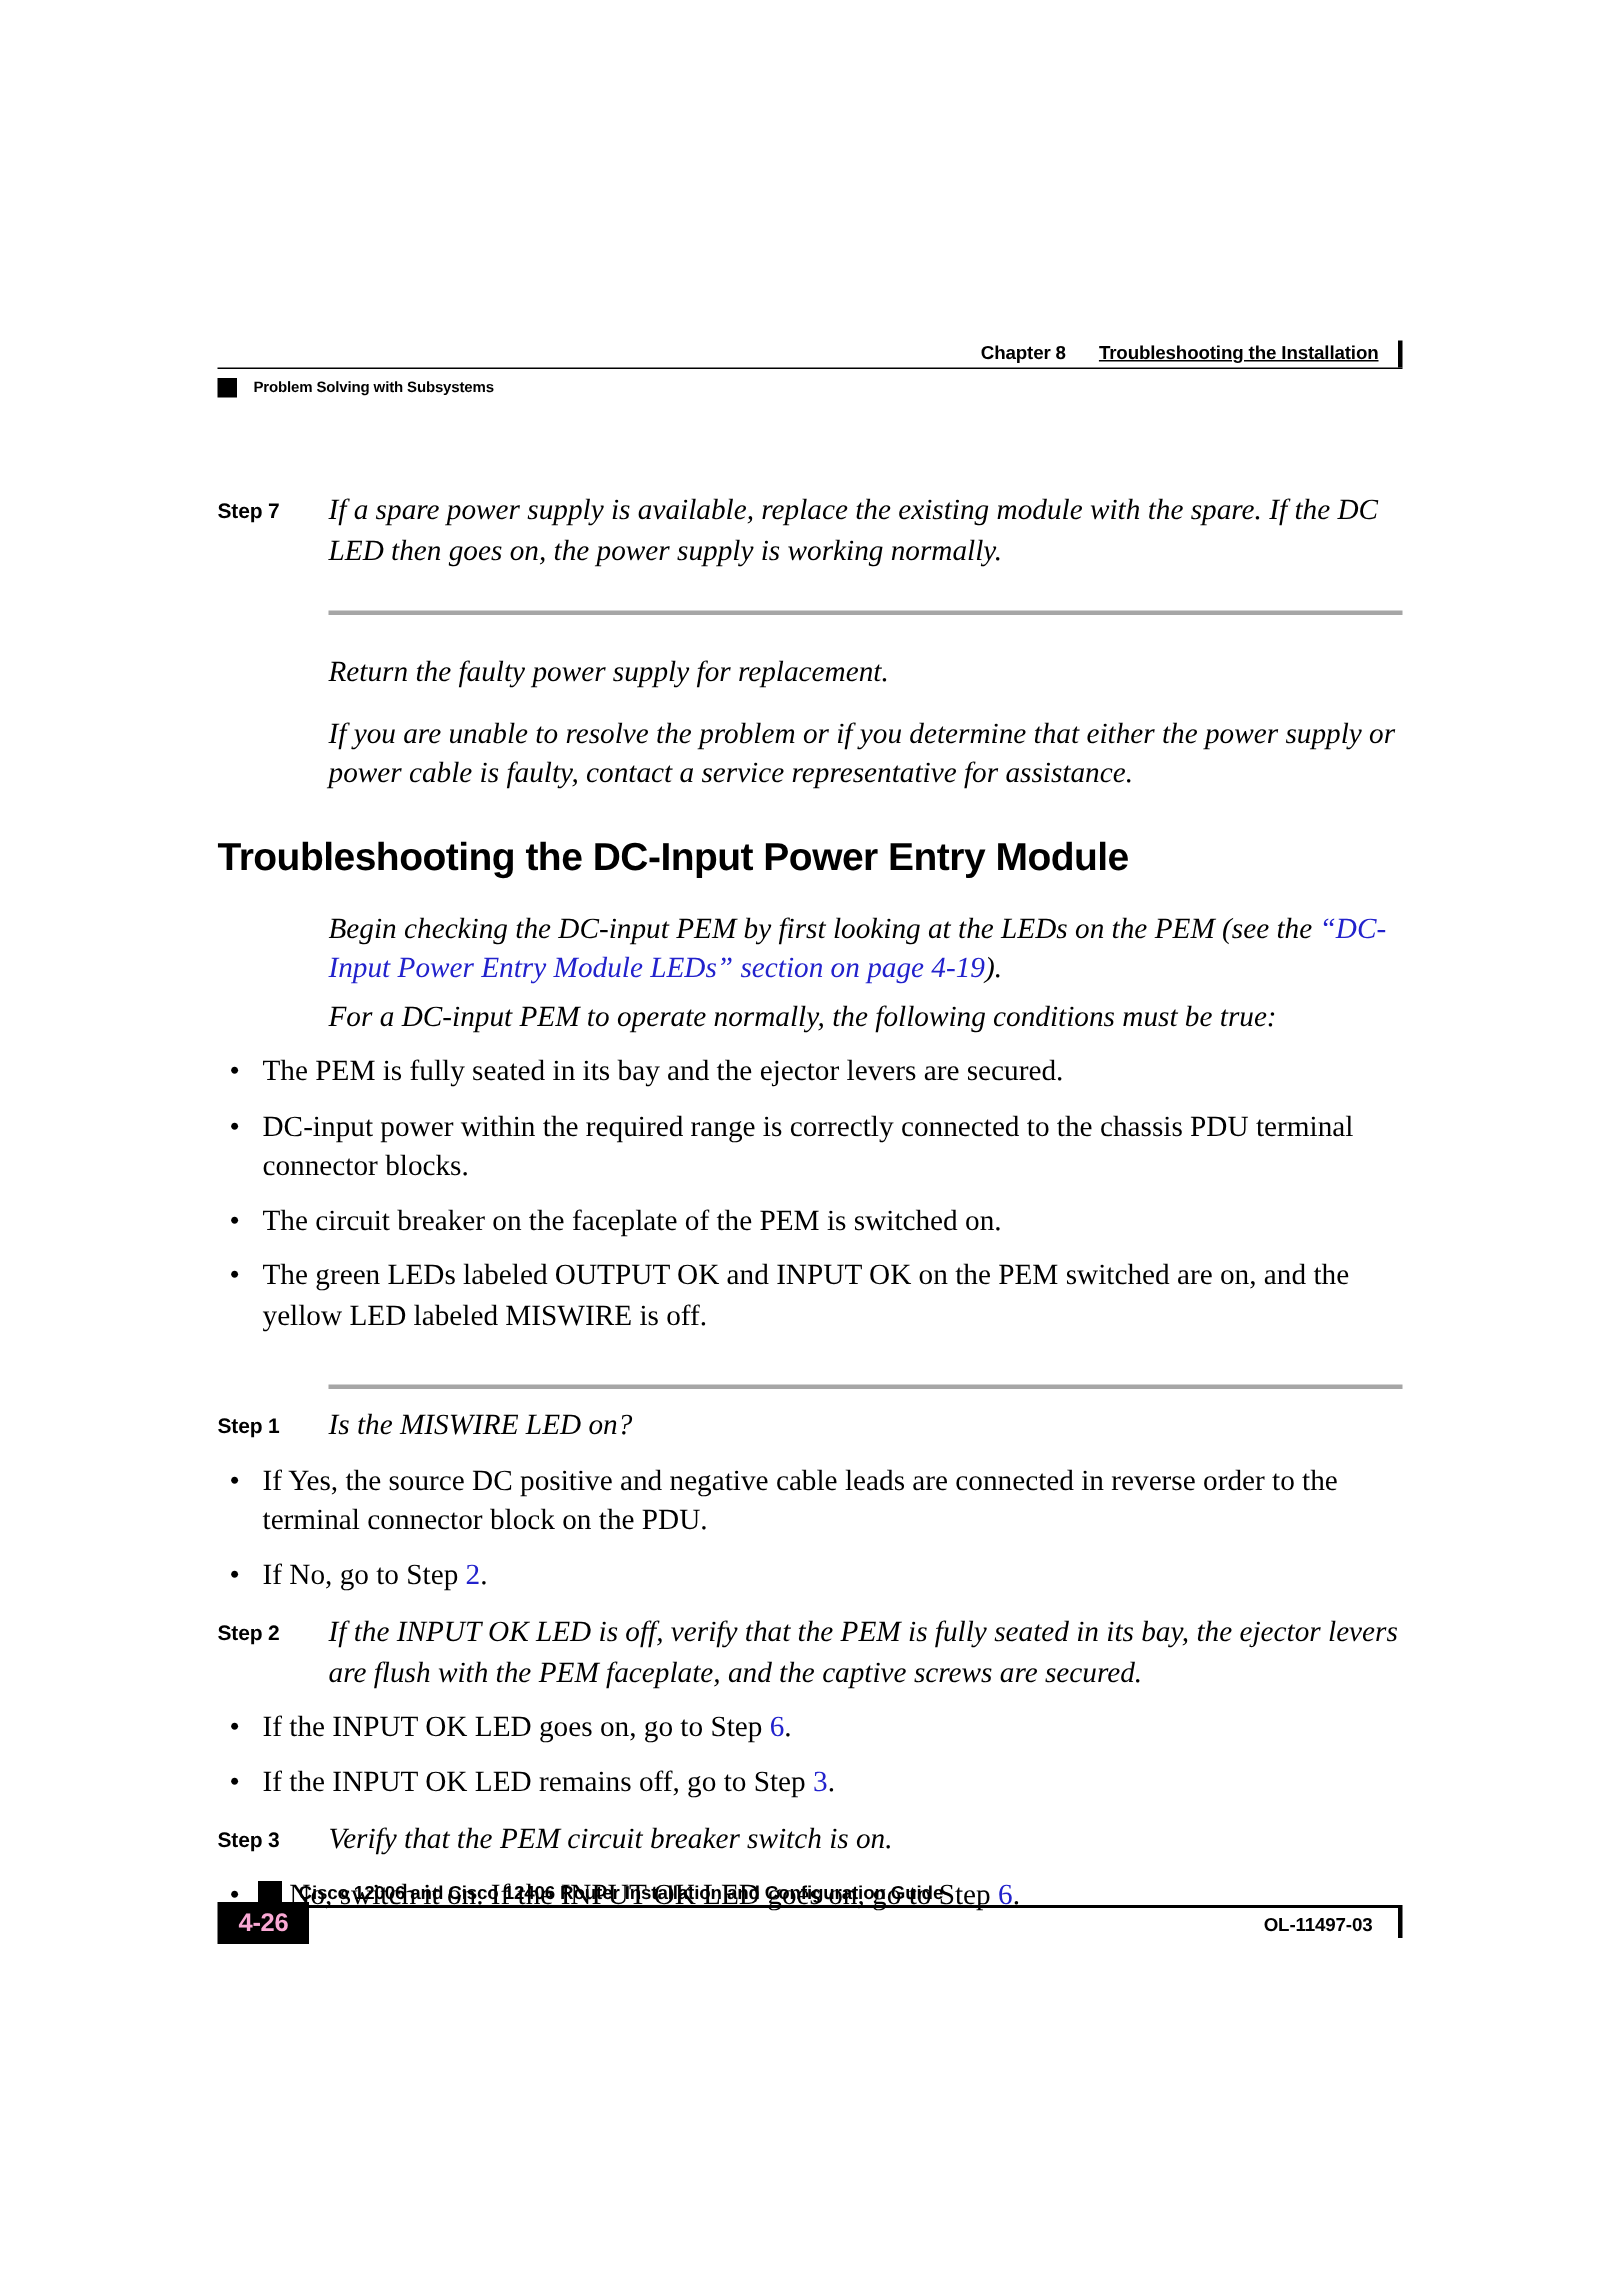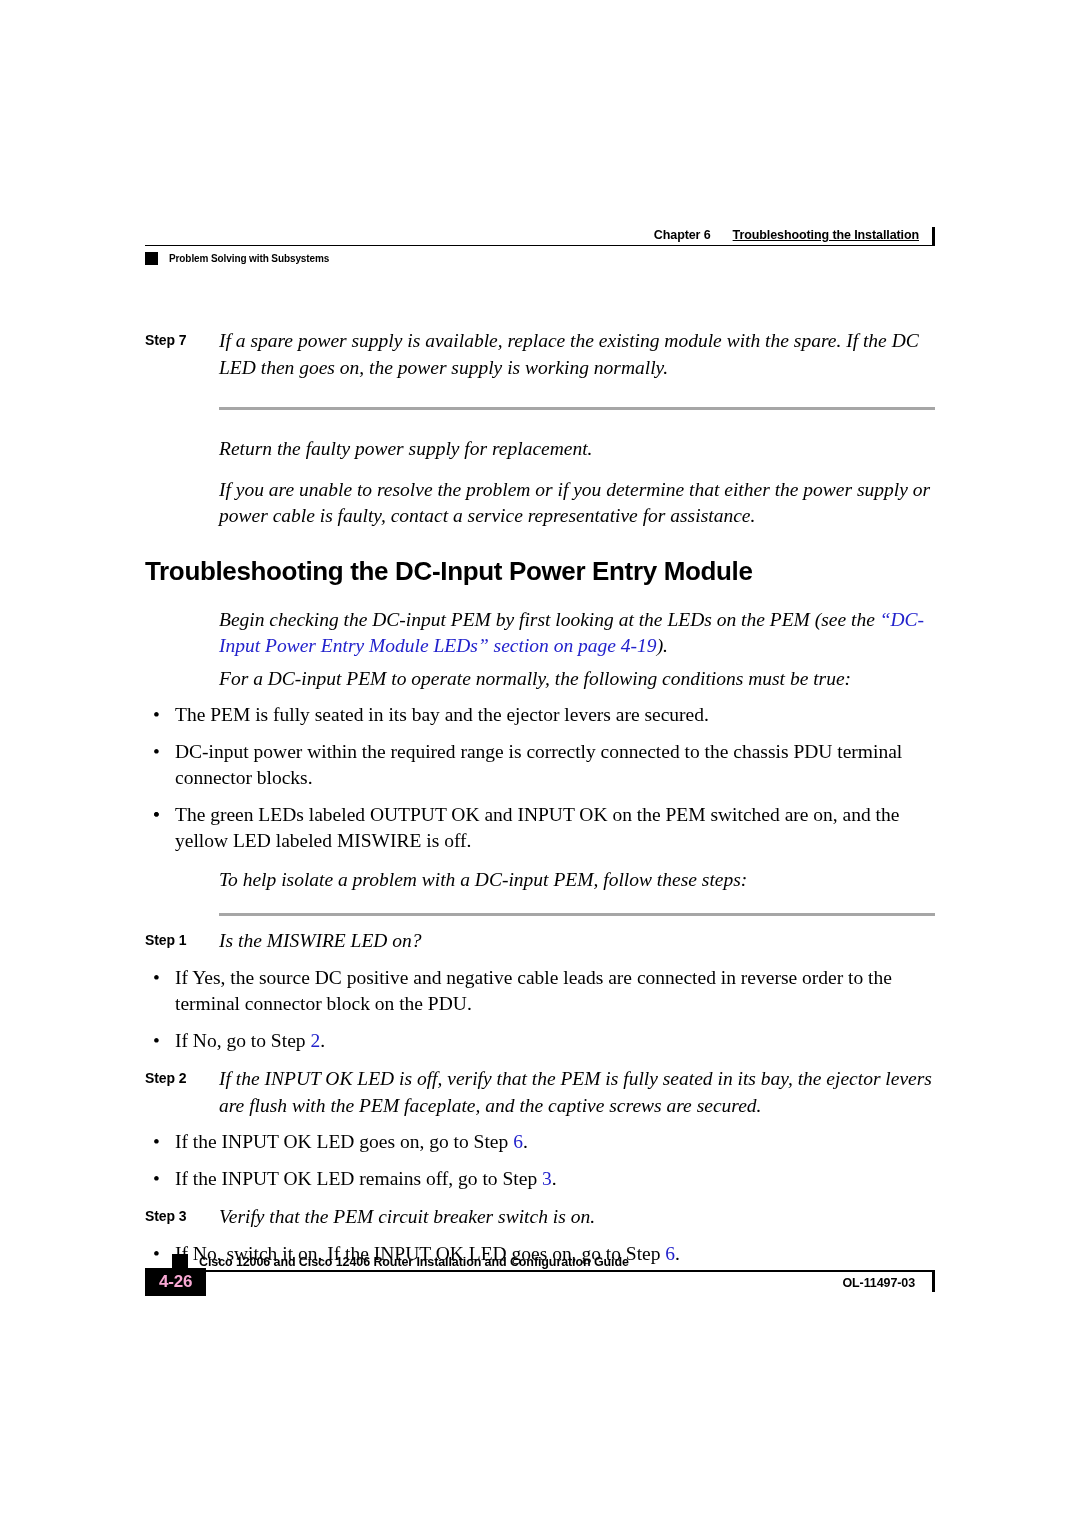--- a/index.html
+++ b/index.html
@@ -245,21 +245,21 @@
   .sp-20 { height: 20px; }
   .sp-26 { height: 26px; }
 </style>
 </head>
 <body>
 
 <div class="page">
 
   <div class="header">
     <div class="header-top">
-      <span class="header-chapter">Chapter 6</span>
+      <span class="header-chapter">Chapter 8</span>
       <span class="header-title">Troubleshooting the Installation</span>
       <span class="header-endbar"></span>
     </div>
     <div class="header-bottom">
       <span class="header-marker"></span>
       <span class="header-subtitle">Problem Solving with Subsystems</span>
     </div>
   </div>
 
   <div class="content">
@@ -291,27 +291,26 @@
 
     <div class="sp-6"></div>
 
     <div class="para body-text">For a DC-input PEM to operate normally, the following conditions must be true:</div>
 
     <div class="sp-10"></div>
 
     <ul class="bullets para">
       <li><span class="dot">•</span><span>The PEM is fully seated in its bay and the ejector levers are secured.</span></li>
       <li style="margin-top:10px"><span class="dot">•</span><span>DC-input power within the required range is correctly connected to the chassis PDU terminal connector blocks.</span></li>
-      <li style="margin-top:10px"><span class="dot">•</span></li>
+      <li style="margin-top:10px"><span class="dot">•</span><span>The circuit breaker on the faceplate of the PEM is switched on.</span></li>
       <li style="margin-top:10px"><span class="dot">•</span><span>The green LEDs labeled OUTPUT OK and INPUT OK on the PEM switched are on, and the yellow LED labeled MISWIRE is off.</span></li>
     </ul>
 
     <div class="sp-12"></div>
 
-    <div class="para body-text">To help isolate a problem with a DC-input PEM, follow these steps:</div>
 
     <div class="sp-20"></div>
     <div class="para">
       <hr class="rule">
     </div>
     <div class="sp-12"></div>
 
     <div class="step-row">
       <div class="step-label">Step 1</div>
       <div class="step-body body-text">Is the MISWIRE LED on?</div>

